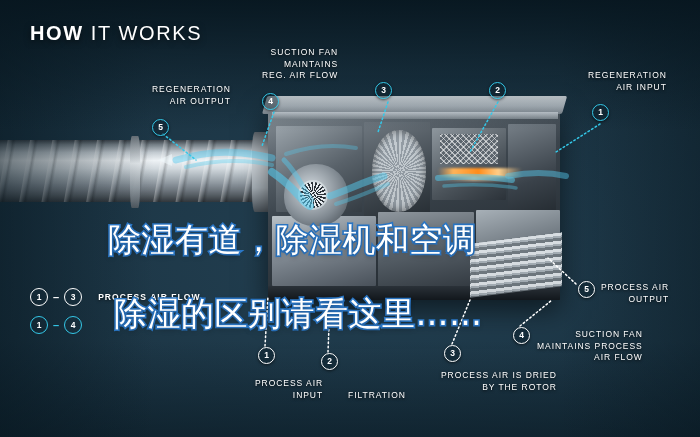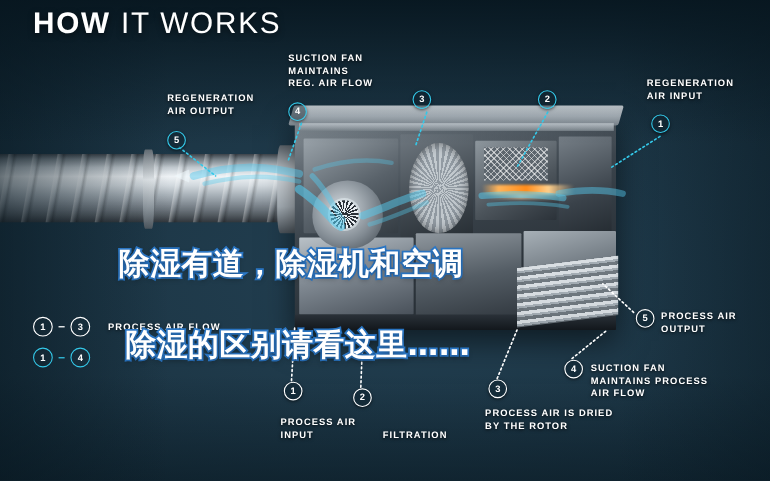--- a/index.html
+++ b/index.html
@@ -137,47 +137,48 @@
 
   
   .flow{position:absolute;pointer-events:none;}
   .flow svg{display:block;overflow:visible;}
 
   
   .label{
     position:absolute;
     color:#ffffff;
     font-size:8.5px;
-    font-weight:700;
+    font-weight:400;
     letter-spacing:.95px;
     line-height:11.5px;
     text-transform:uppercase;
     text-shadow:0 1px 3px rgba(0,0,0,.8);
     white-space:pre-line;
+    text-align:right;
   }
   .num{
     position:absolute;
     width:15px;height:15px;border-radius:50%;
     border:1.3px solid #ffffff;
     color:#ffffff;
     font-size:8.5px;font-weight:700;
     display:flex;align-items:center;justify-content:center;
     background:rgba(12,32,43,.45);
     box-shadow:0 1px 3px rgba(0,0,0,.6);
     line-height:1;
   }
   .num.cy{border-color:#34c8e8;color:#ffffff;}
 
   .lead{position:absolute;pointer-events:none;}
   .lead svg{display:block;overflow:visible;}
 
   
   #title{
-    position:absolute;left:30px;top:6px;
-    font-size:27px;letter-spacing:1.6px;color:#fff;
+    position:absolute;left:30px;top:22px;
+    font-size:20px;letter-spacing:1.6px;color:#fff;
     text-shadow:0 2px 6px rgba(0,0,0,.55);
   }
   #title .b{font-weight:700;}
   #title .n{font-weight:400;}
 
   
   #legend{position:absolute;left:30px;top:288px;}
   #legend h2{
     margin:0 0 11px 0;font-size:11.5px;font-weight:700;color:#fff;
     letter-spacing:1.7px;text-transform:uppercase;
@@ -196,21 +197,21 @@
   .lg-txt{
     margin-left:16px;color:#fff;font-size:8.5px;font-weight:700;
     letter-spacing:1.05px;text-transform:uppercase;
     text-shadow:0 1px 3px rgba(0,0,0,.7);
   }
 
   
   #headline{
     position:absolute;left:108px;top:184px;
     font-family:"DejaVu Sans","Liberation Sans",sans-serif;
-    font-size:28px;font-weight:700;line-height:37px;
+    font-size:33px;font-weight:400;line-height:37px;
     color:#ffffff;
     letter-spacing:.5px;
     -webkit-text-stroke:3.2px #2b78c8;
     paint-order:stroke fill;
     text-shadow:0 2px 5px rgba(0,0,0,.35);
     white-space:pre-line;
   }
   #headline span{display:block;}
   #headline .l2{margin-left:6px;}
 </style>

